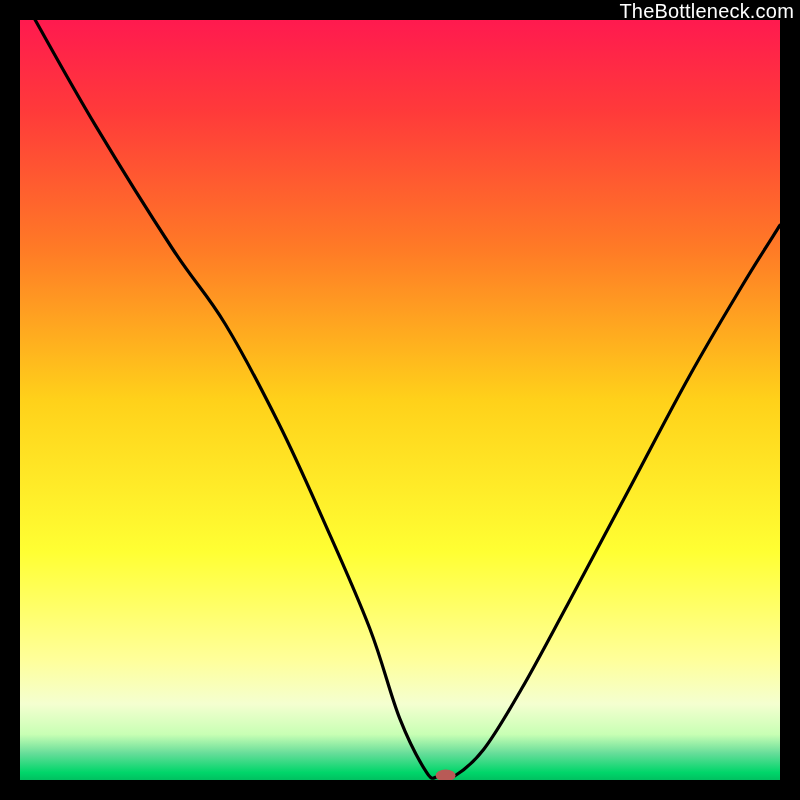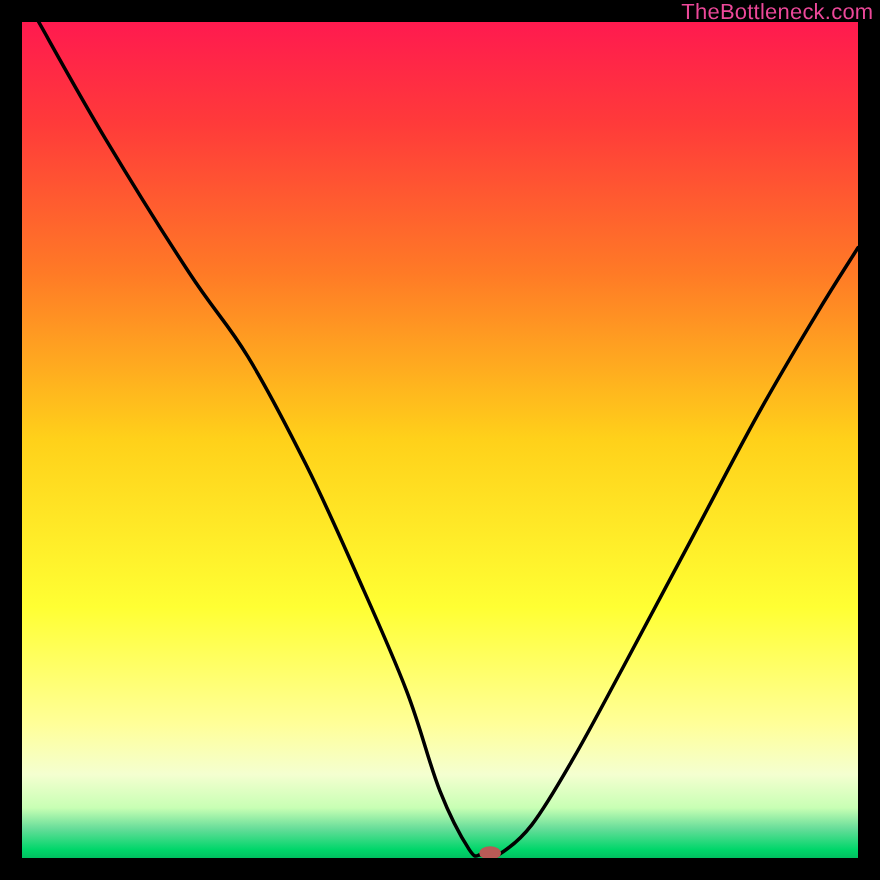--- a/index.html
+++ b/index.html
@@ -32,21 +32,21 @@
     width: 760px;
     height: 760px;
     pointer-events: none;
   }
   .watermark {
     position: absolute;
     top: 0px;
     right: 6px;
     font-family: Arial, Helvetica, sans-serif;
     font-size: 20px;
-    color: #ec4899;
+    color: #ffffff;
     letter-spacing: 0.2px;
   }
 </style>
 </head>
 <body>
 
 <div class="frame">
   <div class="plot-area">
     <svg width="760" height="760" viewBox="0 0 760 760" preserveAspectRatio="none" style="position:absolute;left:0;top:0;">
       <defs>

